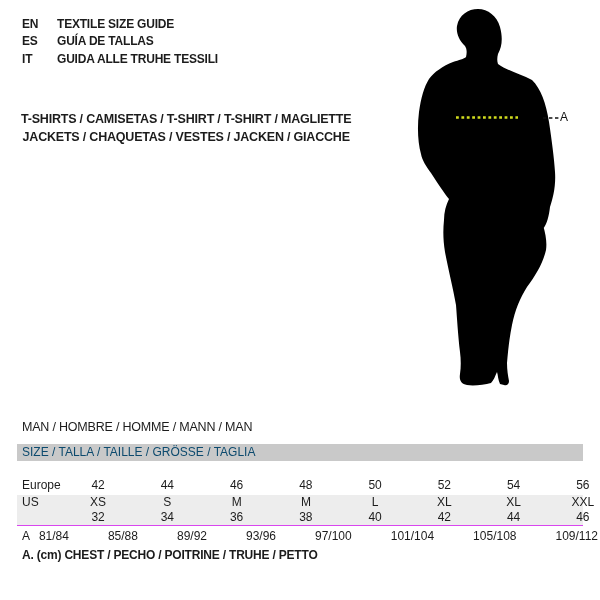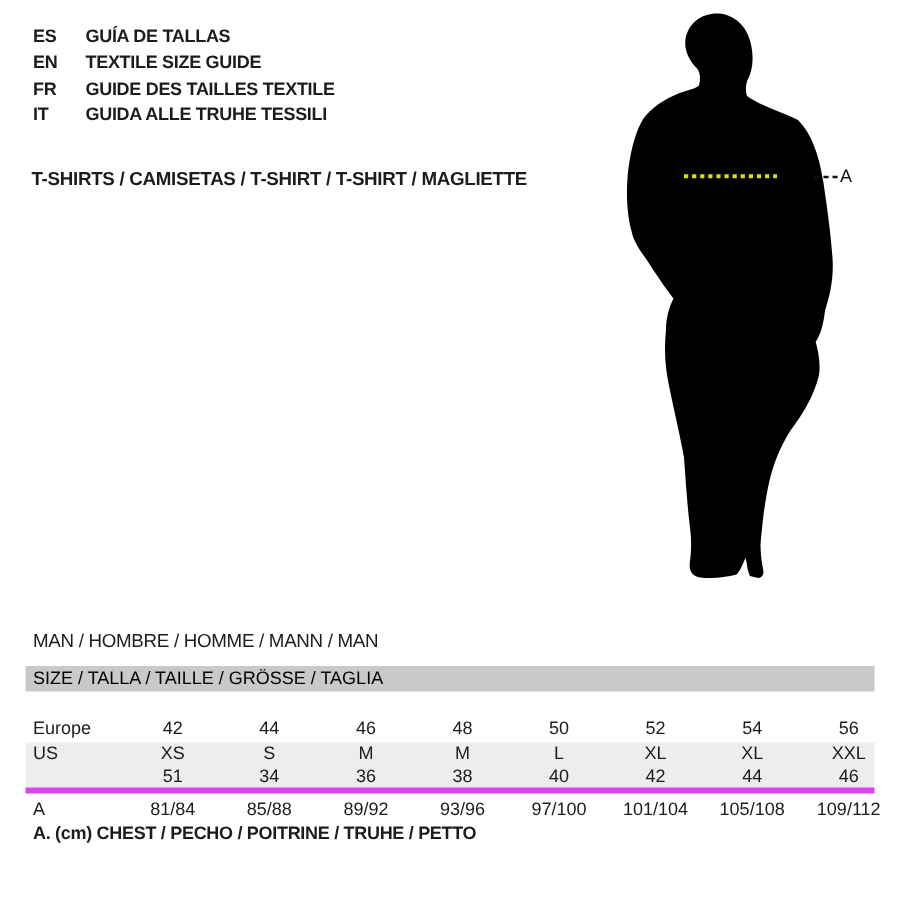--- a/index.html
+++ b/index.html
@@ -30,59 +30,56 @@
   .figure-svg { left: 368px; top: 4px; width: 216px; height: 392px; }
   .measure-label { left: 560px; top: 110px; font-size: 12px; line-height: 15px; color: #111; }
 
   
   .section-title { left: 22px; top: 420px; font-size: 12.5px; font-weight: normal;
                    letter-spacing: -0.2px; white-space: nowrap; }
 
   
   .size-table { left: 17px; top: 444px; width: 566px; font-size: 12px; }
   .table-header { height: 17px; line-height: 17px; background: #c9c9c9;
-                  padding-left: 5px; color: #000000; white-space: nowrap; }
+                  padding-left: 5px; color: #0c4a6e; white-space: nowrap; }
   .t-row { display: flex; }
   .t-row .row-label { width: 66px; padding-left: 5px; }
-  .t-row .row-values { flex: 1; display: flex; margin-right: -15px; }
+  .t-row .row-values { flex: 1; display: flex; margin-right: -15px; gap: 39px; }
   .t-row .cell { flex: 1; text-align: center; }
   .row-europe { height: 19px; line-height: 19px; margin-top: 15px; }
-  .stripe-block { background: #ededed; border-bottom: 4px solid #d946ef; }
+  .stripe-block { background: #ededed; border-bottom: 1px solid #d946ef; }
   .row-us, .row-usnum { height: 15px; line-height: 15px; }
   .stripe-block { padding-top: 0px; }
   .row-a { height: 18px; line-height: 18px; margin-top: 1px; }
 
   
   .footnote { left: 22px; top: 548px; font-size: 12px; font-weight: bold;
               letter-spacing: -0.2px; white-space: nowrap; }
 </style>
 </head>
 <body>
 
 <div class="abs lang-list">
   <div class="lang-row">
-    <span class="lang-code">ES</span>
-    <span class="lang-label">GUÍA DE TALLAS</span>
-  </div>
-  <div class="lang-row">
     <span class="lang-code">EN</span>
     <span class="lang-label">TEXTILE SIZE GUIDE</span>
   </div>
   <div class="lang-row">
-    <span class="lang-code">FR</span>
-    <span class="lang-label">GUIDE DES TAILLES TEXTILE</span>
+    <span class="lang-code">ES</span>
+    <span class="lang-label">GUÍA DE TALLAS</span>
   </div>
   <div class="lang-row">
     <span class="lang-code">IT</span>
     <span class="lang-label">GUIDA ALLE TRUHE TESSILI</span>
   </div>
 </div>
 
 <div class="abs category-block">
   <div class="category-line">T-SHIRTS / CAMISETAS / T-SHIRT / T-SHIRT / MAGLIETTE</div>
+  <div class="category-line">JACKETS / CHAQUETAS / VESTES / JACKEN / GIACCHE</div>
 </div>
 
 <svg class="abs figure-svg" viewBox="368 4 216 392" xmlns="http://www.w3.org/2000/svg" aria-hidden="true">
   <path fill="#000000" d="
     M 478 9
     C 488 9 497 16 500 27
     C 503 38 502 47 498 54
     C 497 58 497 61 498 64
     C 506 70 520 74 532 80
     C 541 89 546 103 549 122
@@ -153,21 +150,21 @@
         <div class="cell">M</div>
         <div class="cell">L</div>
         <div class="cell">XL</div>
         <div class="cell">XL</div>
         <div class="cell">XXL</div>
       </div>
     </div>
     <div class="t-row row-usnum">
       <div class="row-label"></div>
       <div class="row-values">
-        <div class="cell">51</div>
+        <div class="cell">32</div>
         <div class="cell">34</div>
         <div class="cell">36</div>
         <div class="cell">38</div>
         <div class="cell">40</div>
         <div class="cell">42</div>
         <div class="cell">44</div>
         <div class="cell">46</div>
       </div>
     </div>
   </div>

